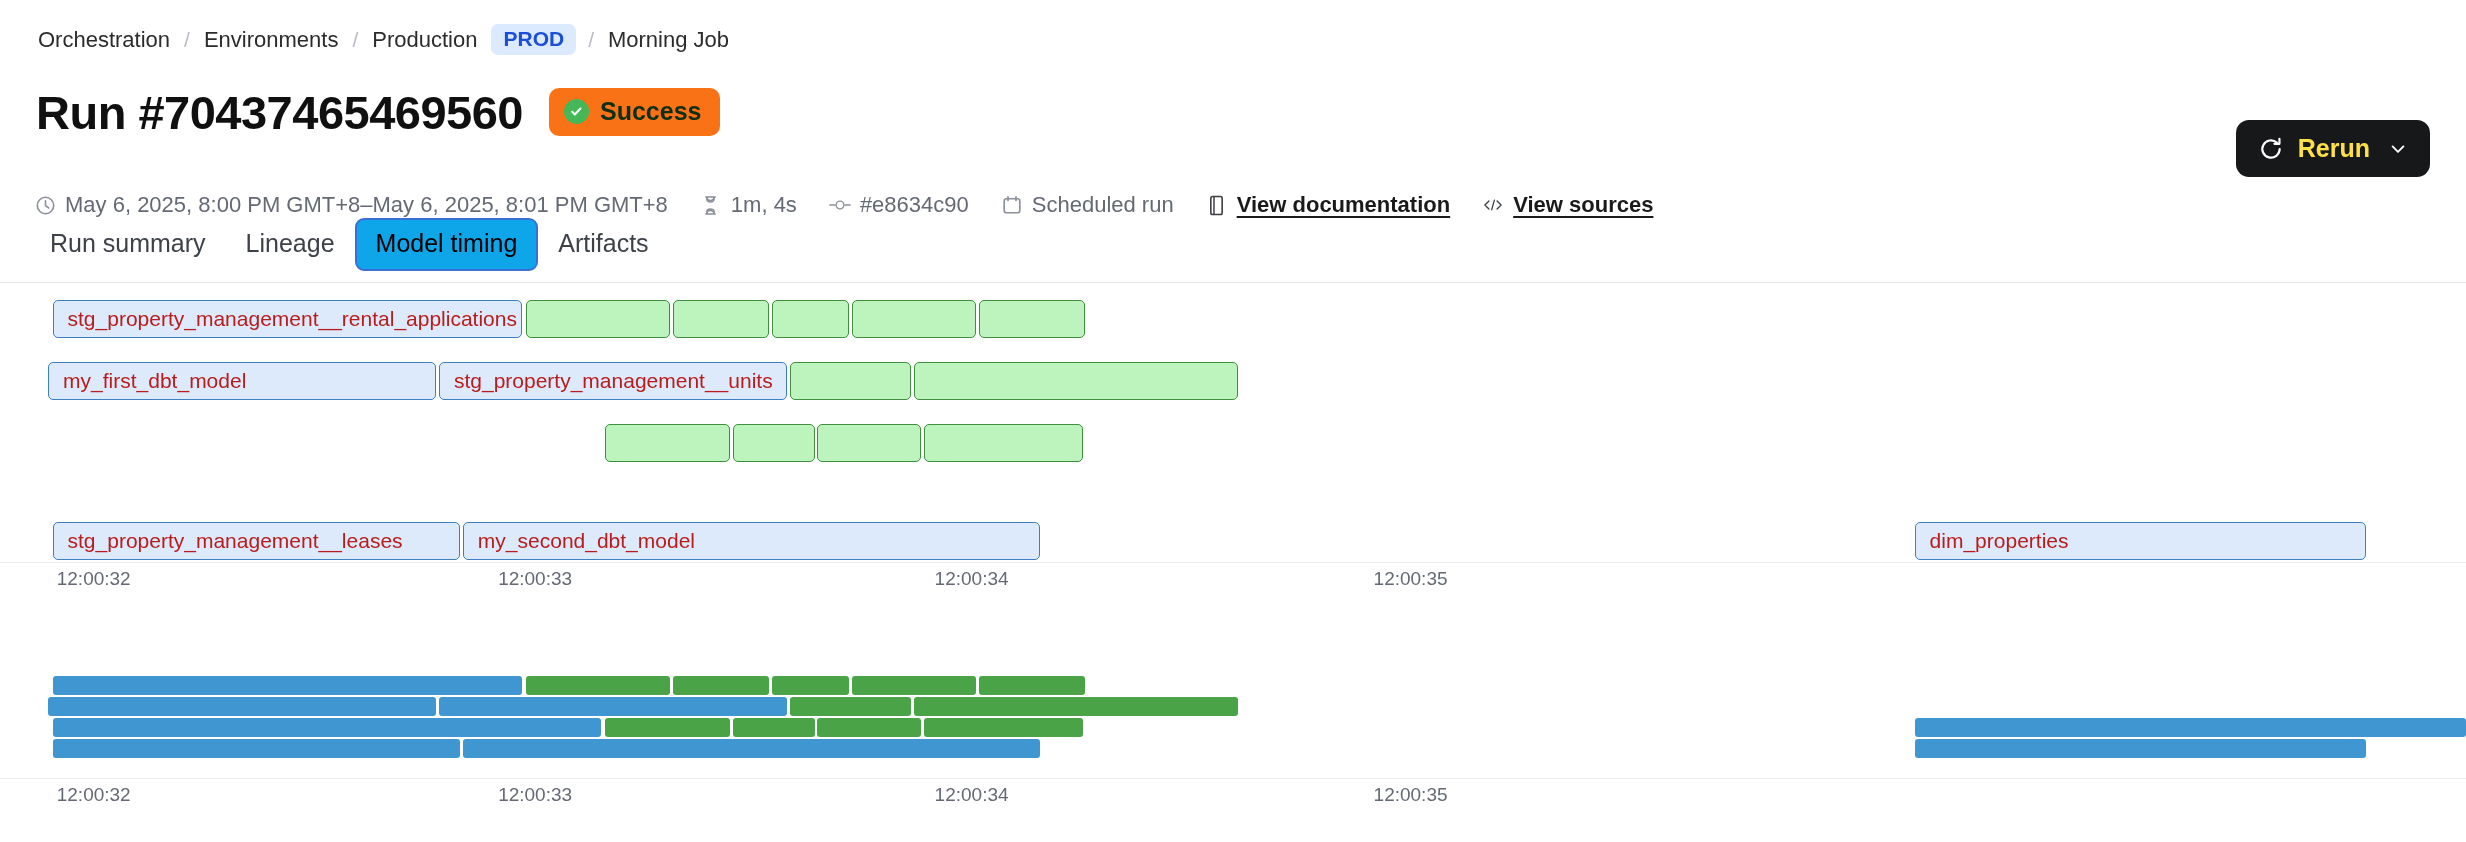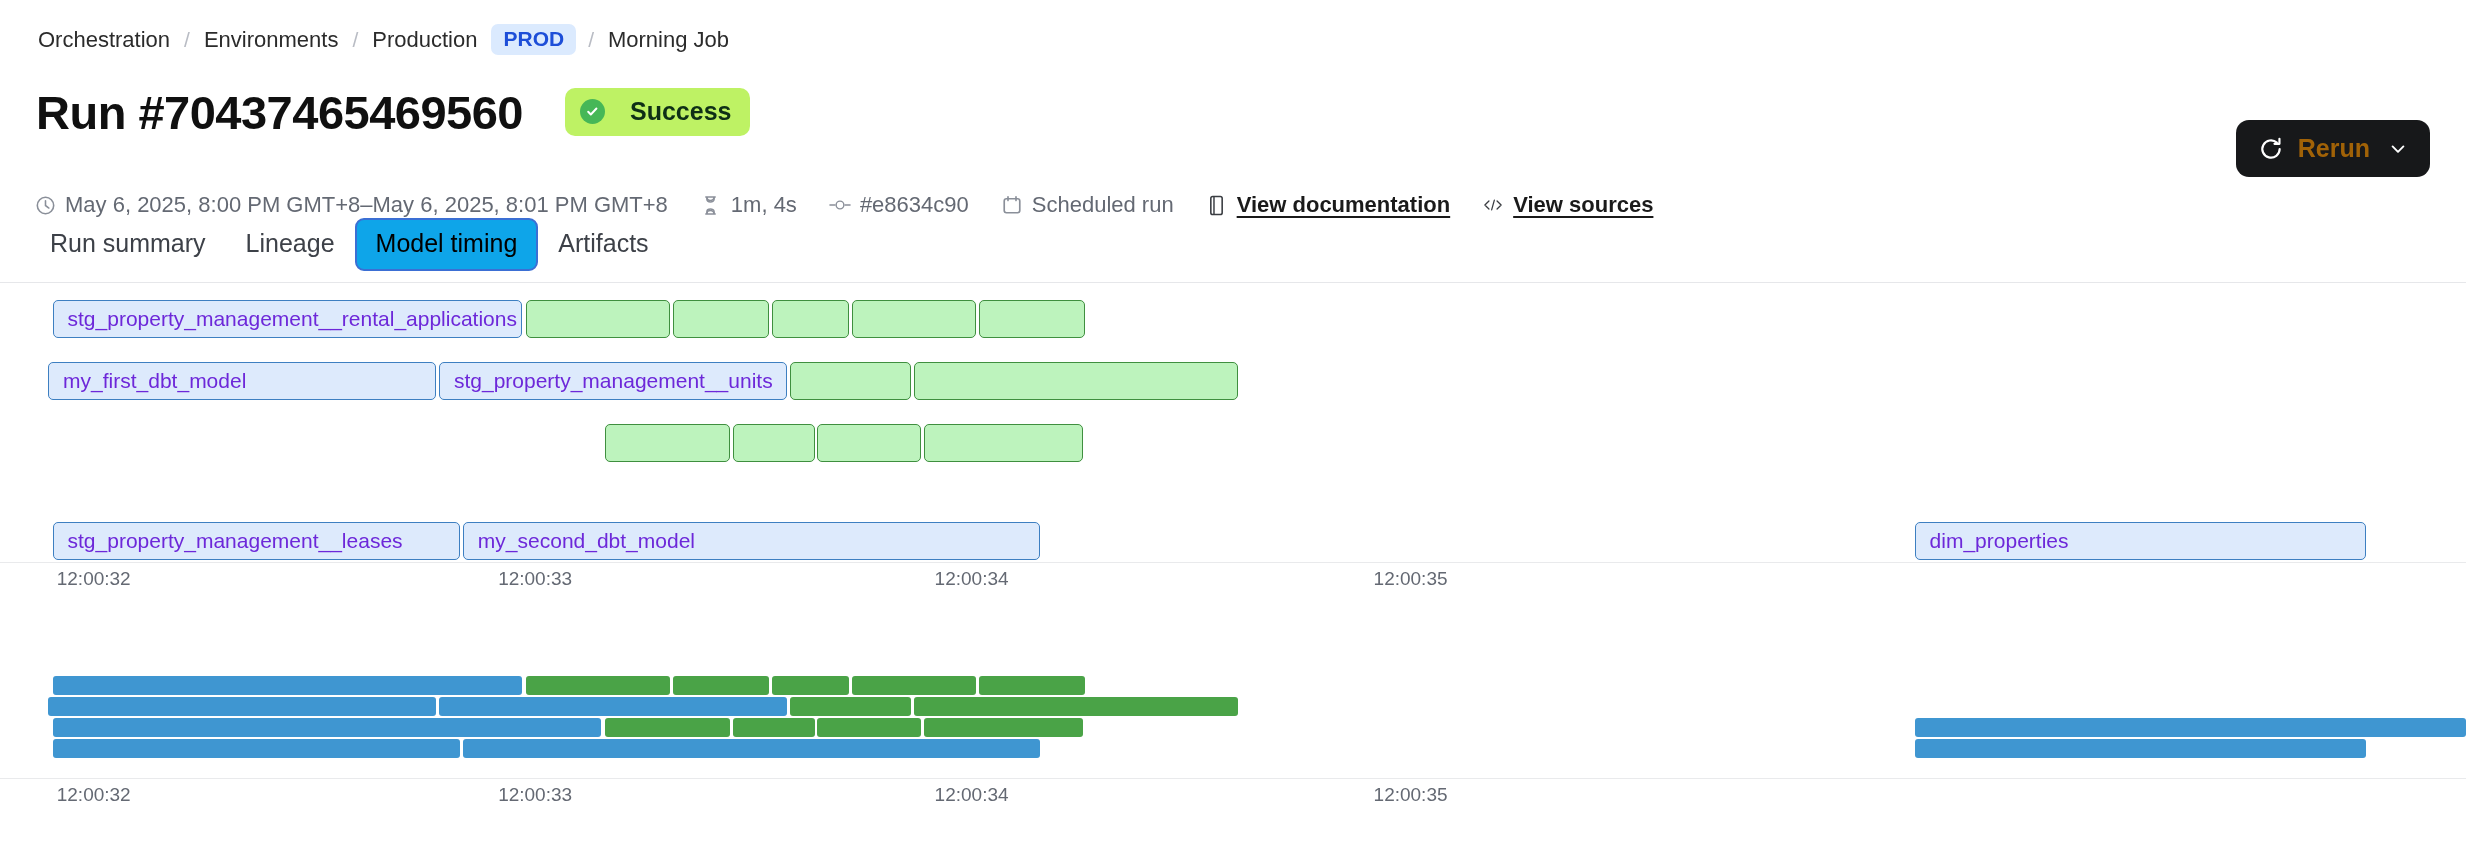--- a/index.html
+++ b/index.html
@@ -48,28 +48,27 @@
   .page-title {
     font-size: 47px;
     font-weight: 700;
     letter-spacing: -0.5px;
     color: #101010;
     line-height: 1;
   }
   .status-badge {
     display: flex;
     align-items: center;
-    gap: 25px;
-    background: #bef264;
+    gap: 11px;
+    background: #f97316;
     border-radius: 10px;
     padding: 9px 19px 10px 15px;
     font-size: 25px;
     font-weight: 600;
     color: #0e2f16;
-    margin-left: 16px;
   }
   .check-circle {
     width: 25px; height: 25px;
     border-radius: 50%;
     background: #46b757;
     display: flex; align-items: center; justify-content: center;
     flex: none;
   }
   .check-circle svg { display: block; }
 
@@ -96,21 +95,21 @@
 
   
   .rerun-btn {
     position: absolute;
     right: 36px;
     top: 120px;
     display: flex;
     align-items: center;
     gap: 14px;
     background: #17181a;
-    color: #a16207;
+    color: #fde047;
     border-radius: 13px;
     padding: 14px 22px 14px 22px;
     font-size: 25px;
     font-weight: 600;
     cursor: pointer;
   }
   .rerun-btn .rr-icon { display:flex; align-items:center; }
   .rerun-btn .rr-chev { display:flex; align-items:center; margin-left: 4px; }
 
   
@@ -162,21 +161,21 @@
     display: flex;
     align-items: center;
     font-size: 21px;
     overflow: hidden;
     white-space: nowrap;
     cursor: pointer;
   }
   .gbar.blue {
     background: #ddeafc;
     border: 1.5px solid #3d7fc1;
-    color: #6d28d9;
+    color: #b91c1c;
     padding-left: 14px;
     text-align: center;
   }
   .gbar.green {
     background: #bdf3bd;
     border: 1.5px solid #3f8f3f;
     color: #0e2f0e;
     padding-left: 14px;
   }
 

